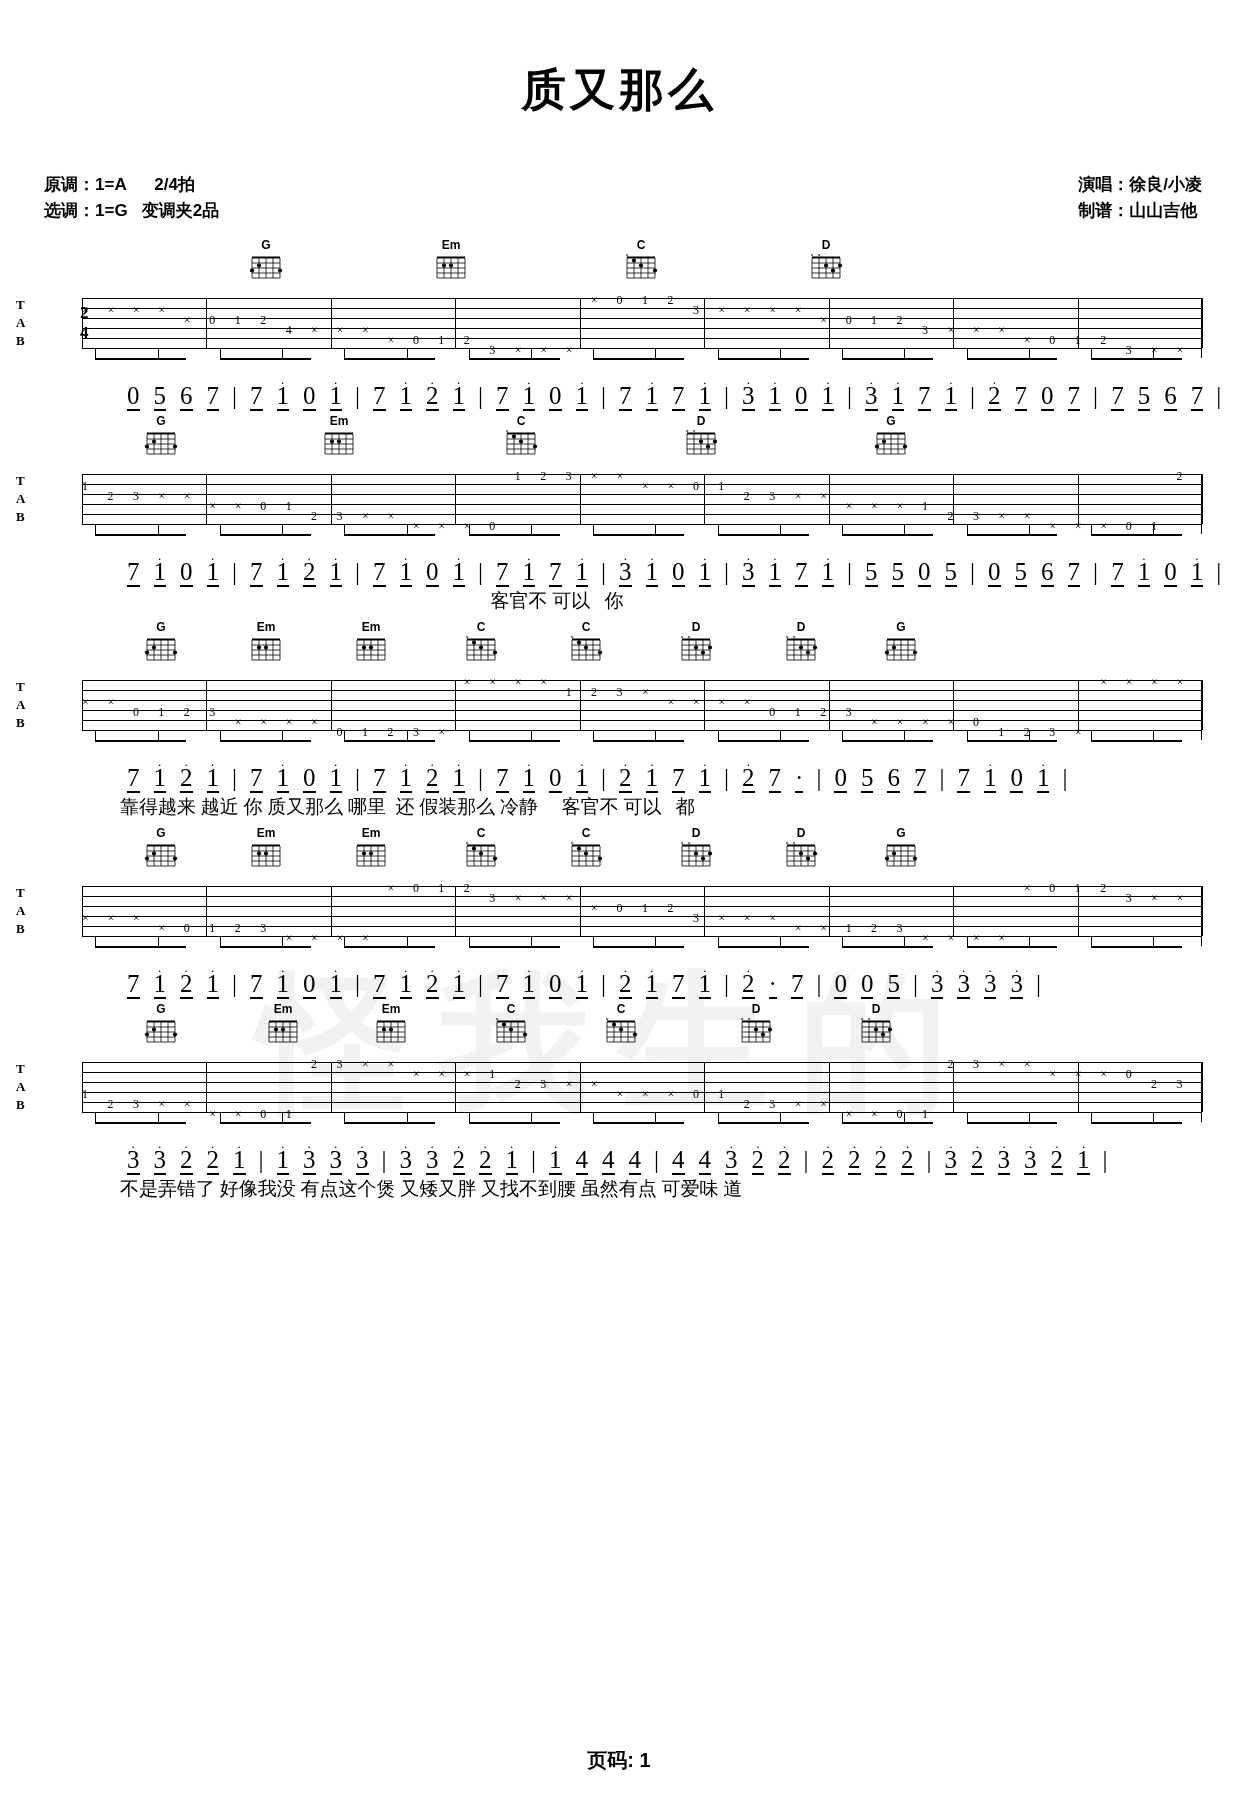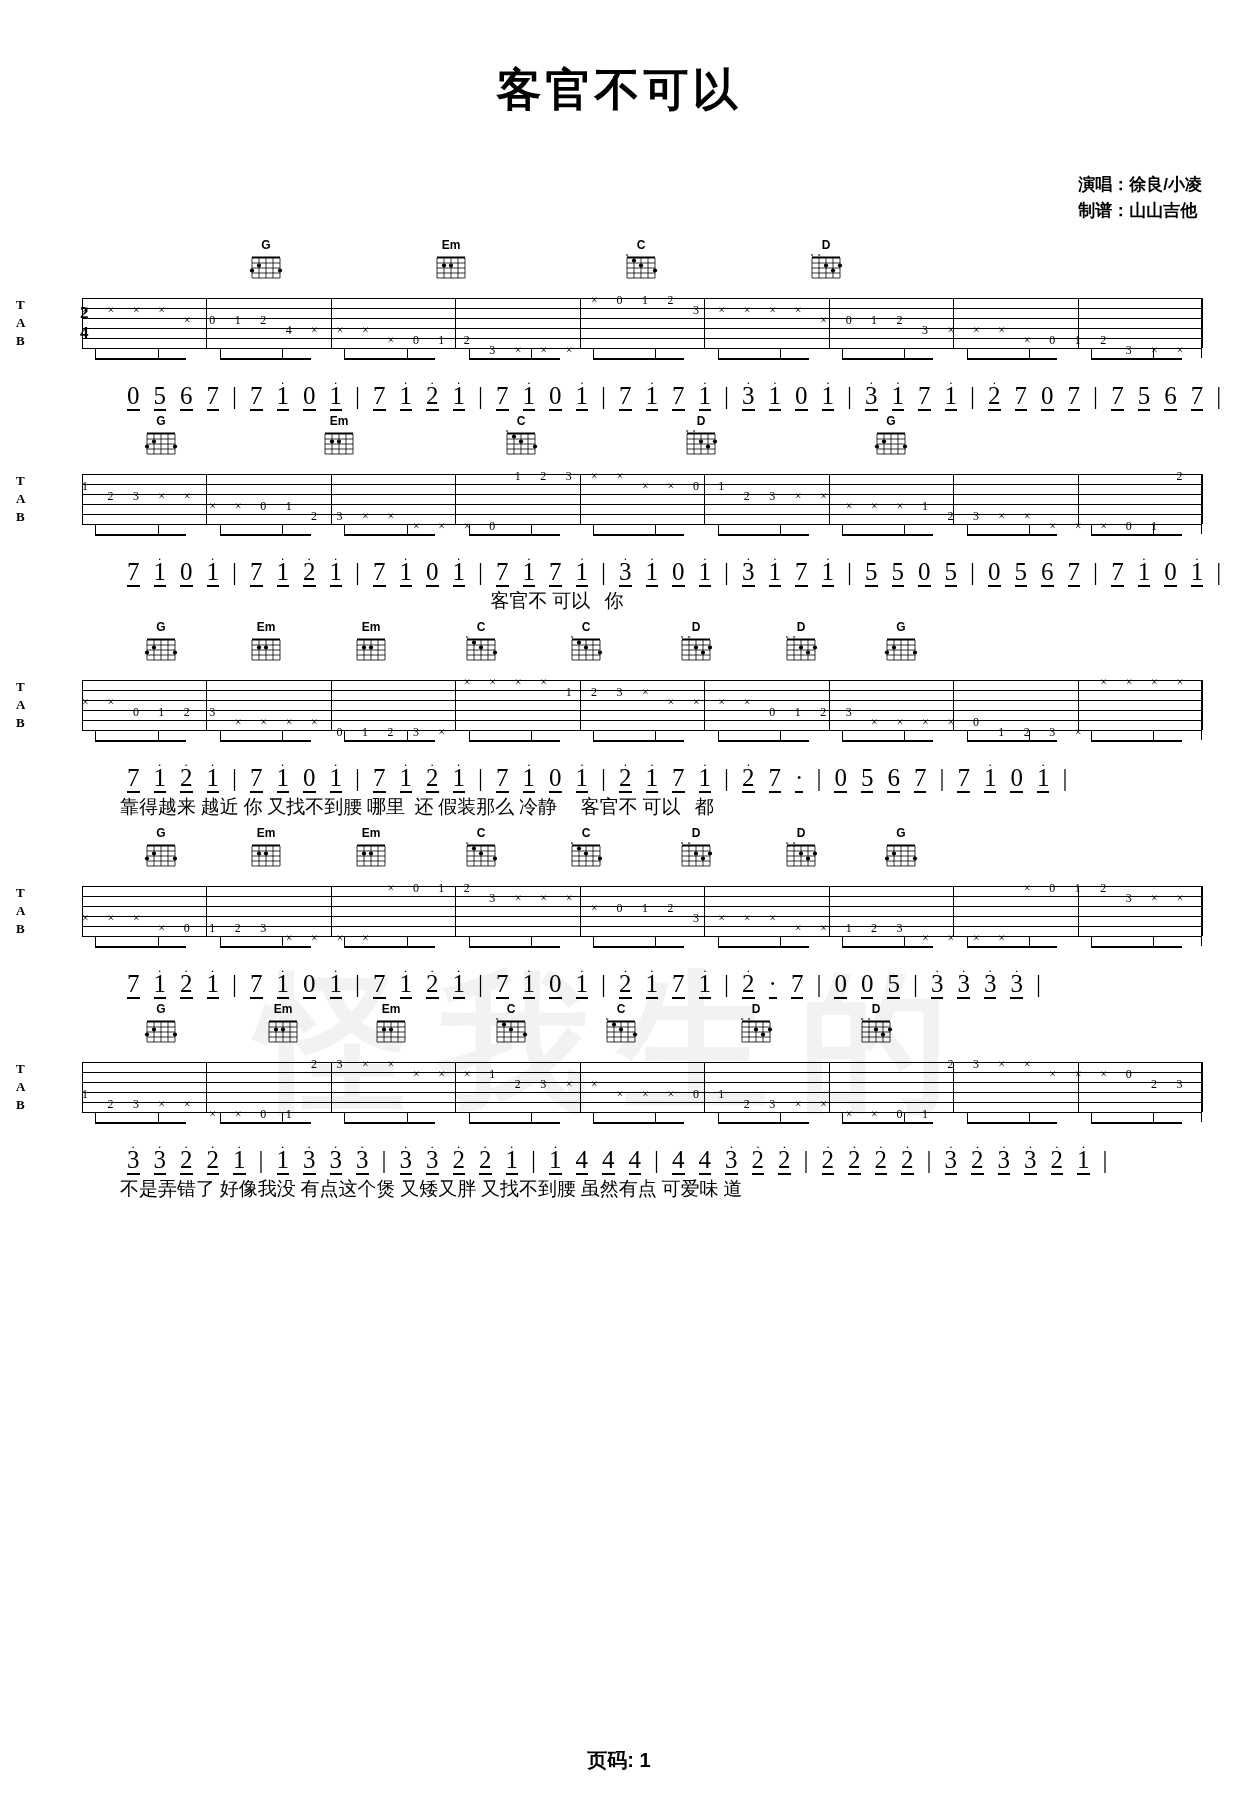--- a/index.html
+++ b/index.html
@@ -105,23 +105,27 @@
 </head>
 <body>
 
 <div class="page">
   <div class="watermark">
       <span>怪我生的</span>
     </div>
 
   <div class="content">
 
-    <div class="title">客官不可以</div>
+    <div class="title">质又那么</div>
 
     <div class="meta">
+      <div class="meta-left">
+        <div class="row">原调：1=A      2/4拍</div>
+        <div class="row">选调：1=G   变调夹2品</div>
+      </div>
       <div class="meta-right">
         <div class="row">演唱：徐良/小凌</div>
         <div class="row">制谱：山山吉他</div>
       </div>
     </div>
 
     <div id="systems">
         <div class="system">
           <div class="chordrow">
             <div class="chord" style="left:245px">
@@ -896,21 +900,21 @@
               <span class="ncell">5<span class="u"></span></span>
               <span class="ncell">6<span class="u"></span></span>
               <span class="ncell">7<span class="u"></span></span>
               <span class="barline">|</span>
               <span class="ncell">7<span class="u"></span></span>
               <span class="ncell"><span class="dot-up">·</span>1<span class="u"></span></span>
               <span class="ncell">0<span class="u"></span></span>
               <span class="ncell"><span class="dot-up">·</span>1<span class="u"></span></span>
               <span class="barline">|</span>
             </div>
-            <div class="lyricrow">靠得越来 越近 你 又找不到腰 哪里  还 假装那么 冷静     客官不 可以   都</div>
+            <div class="lyricrow">靠得越来 越近 你 质又那么 哪里  还 假装那么 冷静     客官不 可以   都</div>
           </div>
         </div>
         <div class="system">
           <div class="chordrow">
             <div class="chord" style="left:140px">
               <div class="cname">G</div>
               <div class="diagram">
                 <svg width="34" height="30" viewBox="0 0 34 30">
                   <rect x="3" y="4.5" width="28" height="2" fill="#000"></rect>
                   <line x1="3" y1="11" x2="31" y2="11" stroke="#000" stroke-width="0.8"></line>

